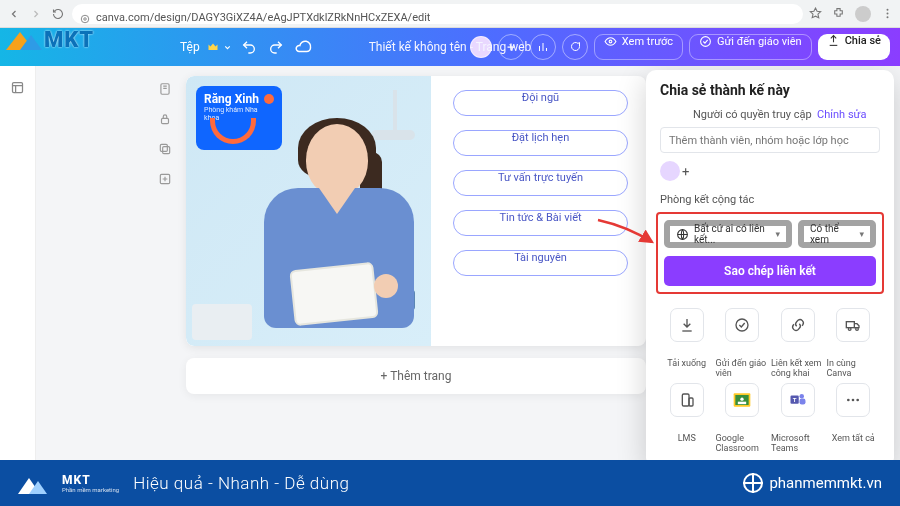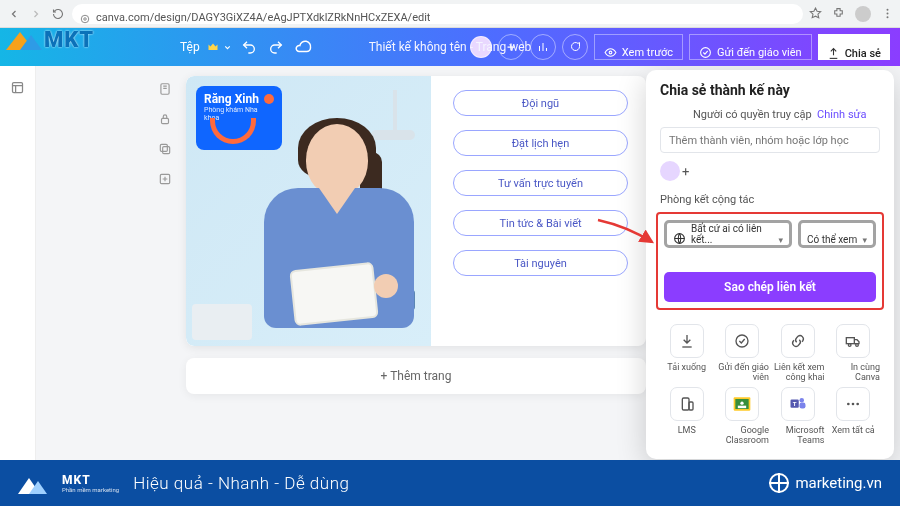--- a/index.html
+++ b/index.html
@@ -34,21 +34,21 @@
     content:""; position:absolute; left:14px; bottom:2px;
     border-left:11px solid transparent; border-right:11px solid transparent;
     border-bottom:15px solid #2e9be6;
   }
   .canva-bar .logo .txt { color:#0b71b9; font-weight:900; font-size:22px; letter-spacing:1px; text-shadow:0 0 2px #fff; }
   .canva-bar .menu { display:flex; gap:7px; margin-left:170px; align-items:center;}
   .canva-bar .menu .mitem { display:flex; align-items:center; gap:4px; }
   .canva-bar .tb-icn { width:20px;height:20px;display:flex;align-items:center;justify-content:center;}
   .canva-bar .center { position:absolute; left:50%; transform:translateX(-50%); color:#f5f5ff; font-size:12px;}
   .canva-bar .right { margin-left:auto; display:flex; align-items:center; gap:6px;}
-  .pill { height:26px; border-radius:0; background:rgba(255,255,255,.12); display:flex; align-items:flex-end; gap:5px; padding:0 9px; font-size:11px;}
+  .pill { height:26px; border-radius:9px; background:rgba(255,255,255,.12); display:flex; align-items:flex-start; gap:5px; padding:0 9px; font-size:11px;}
   .pill.white-outline { background:transparent; border:1px solid rgba(255,255,255,.4);}
   .pill.share { background:#fff; color:#222; font-weight:500;}
   .crown { color:#ffd54a; }
   .avatar-tb { width:22px;height:22px;border-radius:50%;background:#e9d8ff; border:1px solid rgba(255,255,255,.5);}
   .circ { width:26px;height:26px;border-radius:50%;border:1px solid rgba(255,255,255,.45); display:flex;align-items:center;justify-content:center;}
 
   
   .workspace { position:relative; height:calc(506px - 28px - 38px - 46px); background:#f4f5f7; }
   .left-rail { position:absolute; left:0; top:0; width:36px; height:100%; background:#fff; border-right:1px solid #eee;
     display:flex; flex-direction:column; align-items:center; padding-top:12px; gap:16px; color:#888;}
@@ -81,21 +81,21 @@
   .nurse .vneck{ width:0;height:0;border-left:18px solid transparent;border-right:18px solid transparent;border-top:26px solid #f2cdb3;position:absolute;left:63px;top:64px;}
   .nurse .tablet{ width:84px;height:56px;background:#f7f7f4;border:2px solid #e6e6de;border-radius:6px;position:absolute;left:36px;top:142px;transform:rotate(-6deg);}
   .nurse .hand{width:24px;height:24px;border-radius:50%;background:#f2cdb3;position:absolute;left:118px;top:150px;}
   .clinic-bg .lamp{position:absolute;right:16px;top:54px;width:44px;height:10px;background:#d9e3ea;border-radius:6px;}
   .clinic-bg .arm{position:absolute;right:34px;top:14px;width:4px;height:44px;background:#d9e3ea;}
   .clinic-bg .cab{position:absolute;left:6px;bottom:6px;width:60px;height:36px;background:#e9eef2;border-radius:4px;}
   .clinic-bg .mon{position:absolute;right:16px;bottom:36px;width:28px;height:20px;background:#5b86b4;border-radius:3px;}
 
   .btn-col { flex:1; padding:14px 18px 14px 22px; display:flex; flex-direction:column; gap:14px;}
   .btn-col .obtn {
-    height:26px; border:1px solid #9aa6ff; color:#4a57c5; border-radius:16px; display:flex; align-items:center; justify-content:center;
+    height:26px; border:1px solid #9aa6ff; color:#4a57c5; border-radius:16px; display:flex; align-items:flex-start; justify-content:center;
     font-size:11px; background:#fff;
   }
   
   .page-tools { position:absolute; left:120px; top:14px; display:flex; flex-direction:column; gap:12px; color:#8a8f99;}
   .page-tools .pt{width:18px;height:18px;display:flex;align-items:center;justify-content:center;font-size:12px;}
 
   .add-page { position:absolute; left:150px; top:292px; width:460px; height:36px; background:#fff; border-radius:8px; box-shadow:0 2px 10px rgba(0,0,0,.06); display:flex;align-items:center;justify-content:center;color:#666;font-size:12px; gap:4px;}
 
   
   .share-panel {
@@ -105,31 +105,31 @@
   .share-panel h3 { font-size:14px; font-weight:700; color:#222; margin-bottom:10px;}
   .share-panel .row-lbl { font-size:11px; color:#555; margin-bottom:6px;padding-left:33px;}
   .share-panel .row-lbl .link{ color:#6a4cff;}
   .share-panel .memb-input { width:100%; height:26px; border:1px solid #e2e5ea; border-radius:4px; font-size:11px; padding:0 8px; color:#888;}
   .share-panel .avatars { margin-top:8px; display:flex; align-items:center; gap:2px;}
   .share-panel .av{width:20px;height:20px;border-radius:50%;background:#e6d6ff;}
   .share-panel .plus{font-size:13px;color:#555;}
   .share-panel .sec-title{font-size:11px;color:#555;margin-top:12px;margin-bottom:6px;}
   .hl-box{ border:2px solid #e53935; border-radius:4px; padding:6px; margin:0 -4px;}
   .dd-row{ display:flex; gap:6px;}
-  .dd{ flex:1; height:28px; border:3px solid #a3a3a3; border-radius:5px; display:flex; align-items:flex-end; padding:0 6px; font-size:10px; color:#333; gap:5px; position:relative;}
+  .dd{ flex:1; height:28px; border:6px solid #a3a3a3; border-radius:5px; display:flex; align-items:center; padding:0 6px; font-size:10px; color:#333; gap:5px; position:relative;}
   .dd .chev{ margin-left:auto; font-size:9px; color:#777;}
   .dd.small{ flex:0 0 78px;}
-  .copy-btn{ margin-top:24px; height:30px; width:100%; border:none; border-radius:5px; background:#8b3dff; color:#fff; font-size:12px; font-weight:600;}
+  .copy-btn{ margin-top:8px; height:30px; width:100%; border:none; border-radius:5px; background:#8b3dff; color:#fff; font-size:12px; font-weight:600;}
   .arrow-to-box{
     position:absolute; left:-50px; top:148px; width:60px; height:30px; pointer-events:none;
   }
   .grid4 { margin-top:14px; display:grid; grid-template-columns:repeat(4,1fr); gap:4px 2px;}
   .gcell{ display:flex; flex-direction:column; align-items:center; gap:4px;}
   .gico{ width:34px;height:34px;border:1px solid #e2e5ea;border-radius:7px;display:flex;align-items:center;justify-content:center;font-size:15px;color:#555;}
-  .glab{ font-size:9px; color:#555; text-align:right; line-height:1.15; min-height:20px;}
+  .glab{ font-size:9px; color:#555; text-align:left; line-height:1.15; min-height:20px;margin-top:12px;}
 
   
   .footer {
     position:absolute; left:0; right:0; bottom:0; height:46px;
     background:#0b4ea2; display:flex; align-items:center; padding:0 18px; color:#fff; gap:14px;
   }
   .footer .flogo .tri2{ width:30px;height:22px;position:relative;}
   .footer .flogo .tri2::before{content:"";position:absolute;left:0;bottom:0;border-left:11px solid transparent;border-right:11px solid transparent;border-bottom:16px solid #fff;}
   .footer .flogo .tri2::after{content:"";position:absolute;left:11px;bottom:0;border-left:9px solid transparent;border-right:9px solid transparent;border-bottom:13px solid #9fd0ff;}
   .footer .flogotxt{font-weight:800;font-size:12px;letter-spacing:1px;line-height:1;}
@@ -495,15 +495,15 @@
   <div class="flogo">
     <div class="tri2"></div>
   </div>
   <div>
     <div class="flogotxt">MKT</div>
     <div class="flogosub">Phần mềm marketing</div>
   </div>
   <div class="tagline">Hiệu quả - Nhanh  - Dễ dùng</div>
   <div class="site">
     <span class="globe"></span>
-    <span>marketing.vn</span>
+    <span>phanmemmkt.vn</span>
   </div>
 </div>
 
 </body></html>

